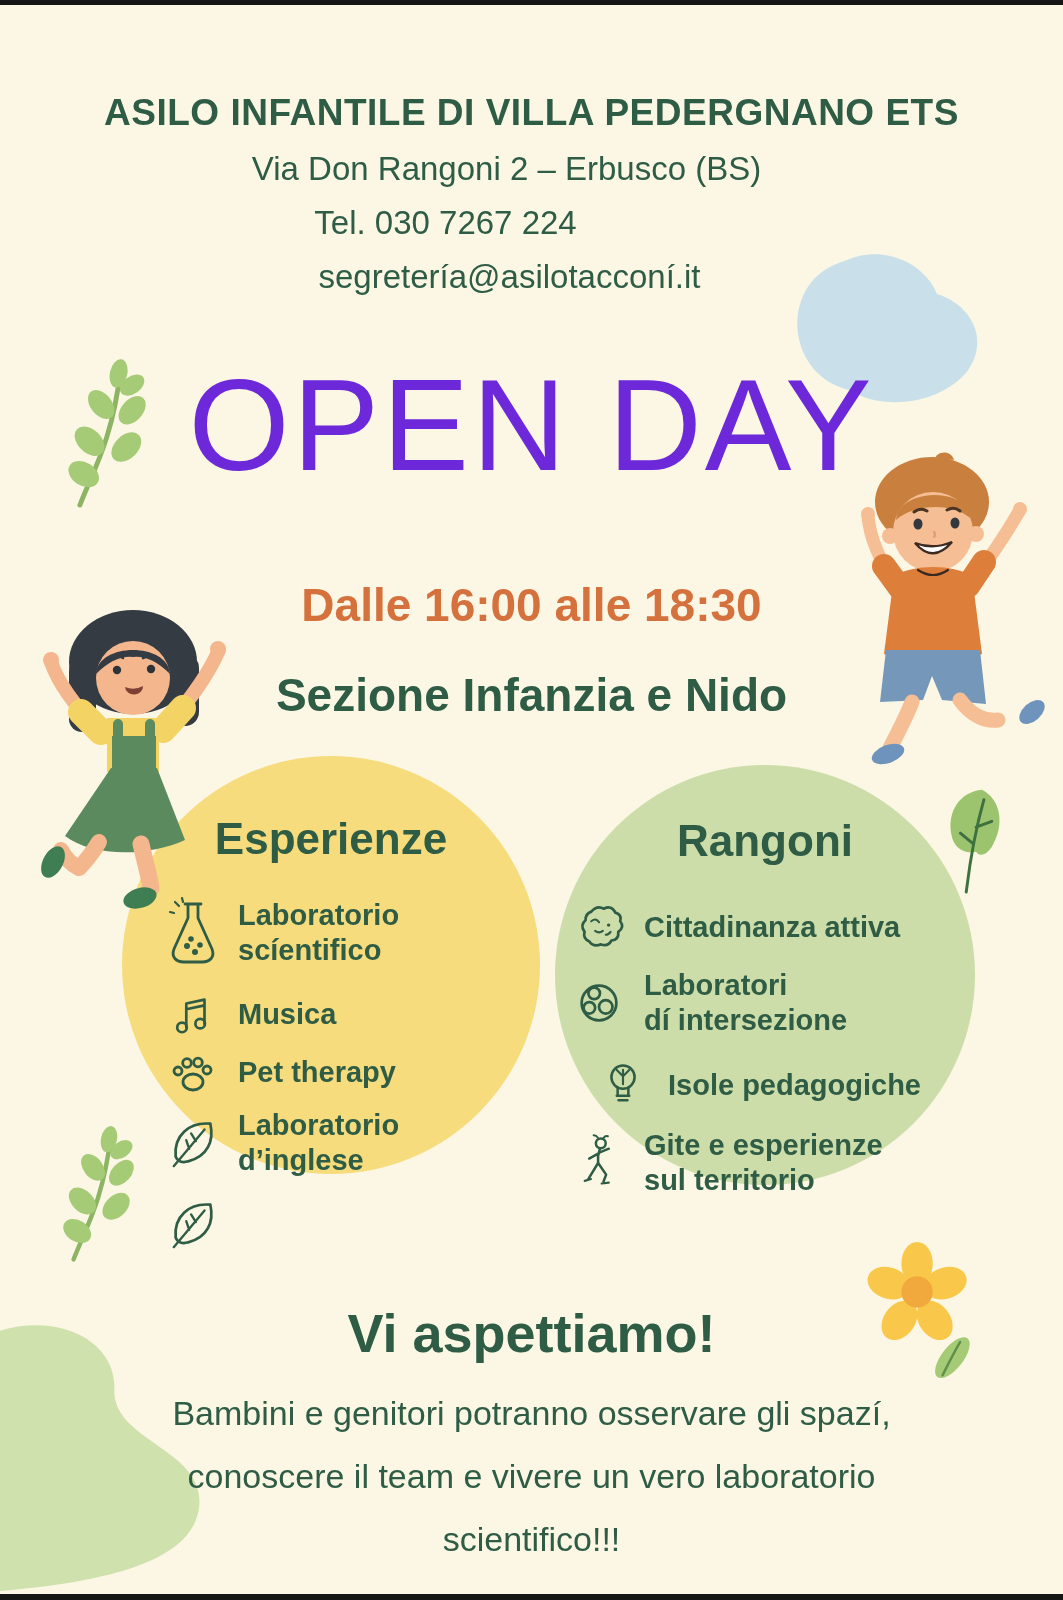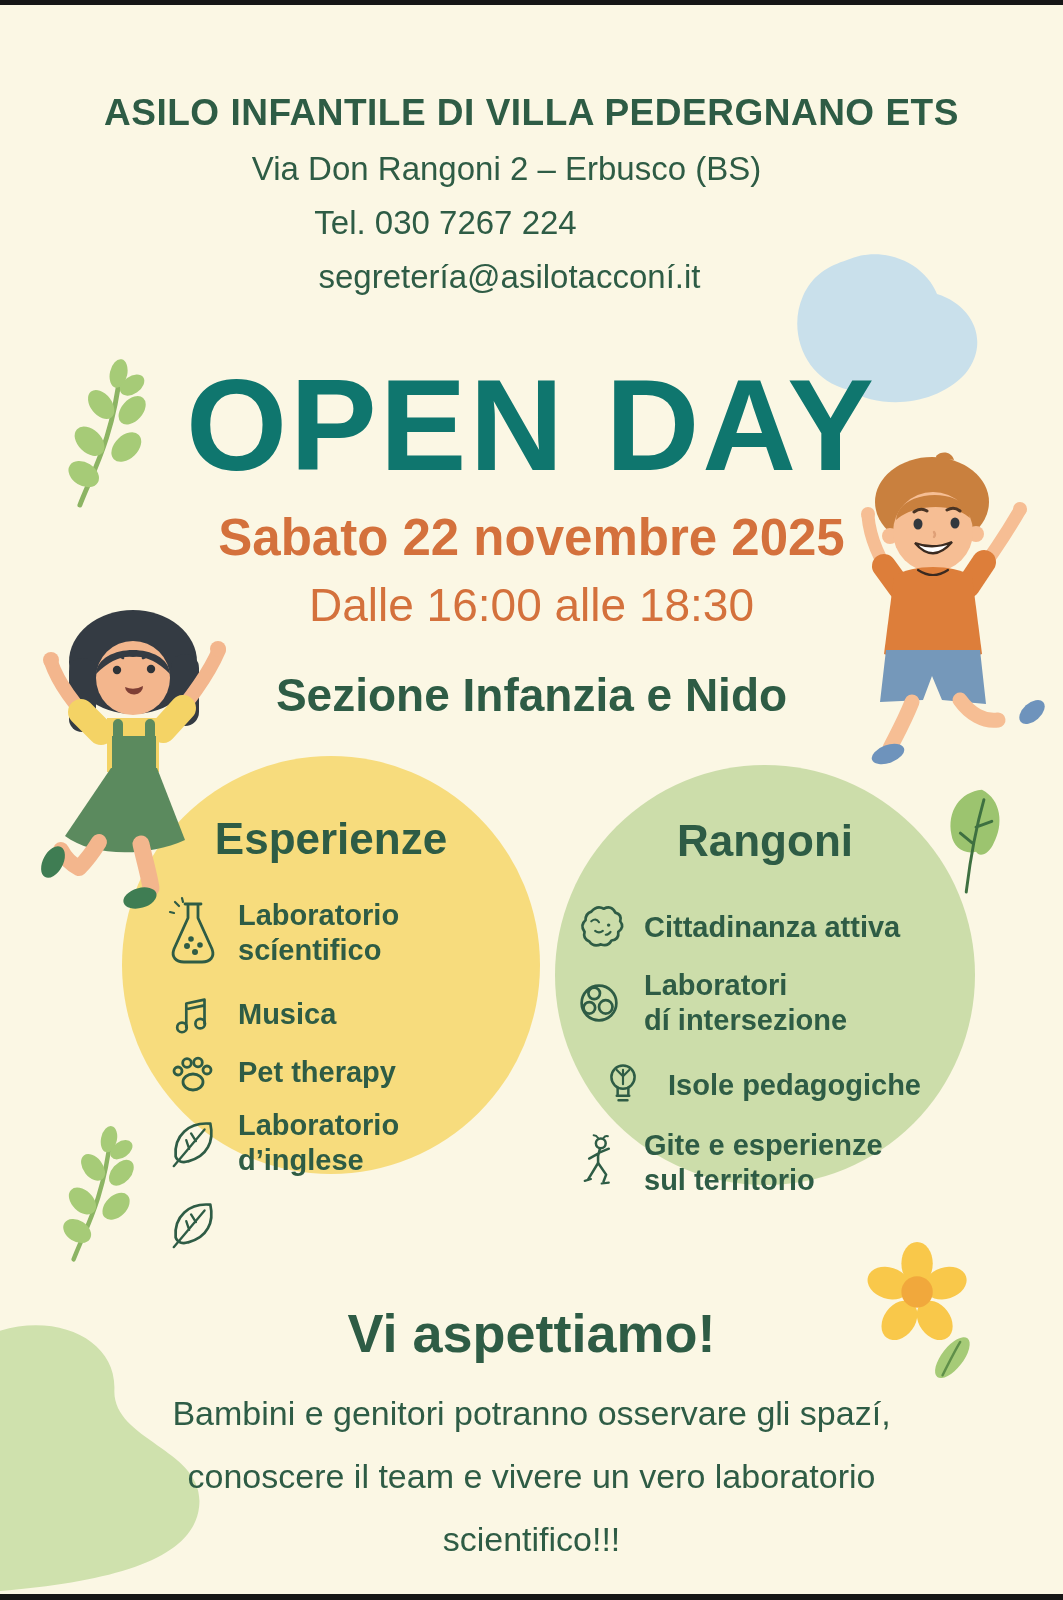--- a/index.html
+++ b/index.html
@@ -12,23 +12,23 @@
   .bar{position:absolute;left:0;width:1063px;background:#161616;}
   .bar.top{top:0;height:5px;}
   .bar.bottom{bottom:0;height:6px;}
   .ctr{left:0;width:1063px;text-align:center;}
   
   .school-name{top:92px;font-size:37px;font-weight:bold;letter-spacing:.5px;color:#2E5C45;}
   .addr{top:150px;font-size:33px;transform:translateX(-25px);}
   .tel{top:204px;font-size:33px;transform:translateX(-86px);}
   .email{top:258px;font-size:33px;transform:translateX(-22px);}
   
-  .open-day{top:350px;font-size:130px;font-weight:bold;letter-spacing:3px;color:#0f766e;}
+  .open-day{top:350px;font-size:130px;font-weight:normal;letter-spacing:3px;color:#6d28d9;}
   .event-date{top:508px;font-size:51px;font-weight:bold;color:#D4713C;}
-  .event-time{top:578px;font-size:46px;font-weight:normal;color:#D4713C;}
+  .event-time{top:578px;font-size:46px;font-weight:bold;color:#D4713C;}
   .section-title{top:668px;font-size:46px;font-weight:bold;color:#2E5C45;}
   
   .circle{position:absolute;border-radius:50%;}
   .circle.yellow{left:122px;top:756px;width:418px;height:418px;background:#F7DC7D;}
   .circle.green{left:555px;top:765px;width:420px;height:420px;background:#CCDDAA;}
   .col-heading{position:absolute;font-size:44px;font-weight:bold;text-align:center;color:#2E5C45;}
   .col-heading.exp{left:131px;top:814px;width:400px;}
   .col-heading.prg{left:565px;top:816px;width:400px;}
   
   .item{position:absolute;display:flex;align-items:center;}
@@ -97,21 +97,20 @@
   <svg class="abs" style="left:0px;top:1312px" width="212" height="283" viewBox="0 0 215 285">
     <path fill="#CFE1AD" d="M0,18 C60,0 118,28 116,78 C114,130 208,138 202,196 C197,248 120,272 0,282 Z"></path>
   </svg>
 
   <div class="abs ctr school-name">ASILO INFANTILE DI VILLA PEDERGNANO ETS</div>
   <div class="abs ctr addr">Via Don Rangoni 2 – Erbusco (BS)</div>
   <div class="abs ctr tel">Tel. 030 7267 224</div>
   <div class="abs ctr email">segretería@asilotacconí.it</div>
 
   <div class="abs ctr open-day">OPEN DAY</div>
-  <div class="abs ctr event-date">Sabato 22 novembre 2025</div>
   <div class="abs ctr event-time">Dalle 16:00 alle 18:30</div>
   <div class="abs ctr section-title">Sezione Infanzia e Nido</div>
 
   <div class="circle yellow"></div>
   <div class="circle green"></div>
 
   <div class="col-heading exp">Esperienze</div>
   <div class="col-heading prg">Rangoni</div>
 
   <div class="item" style="left:164px;top:896px;width:340px">

